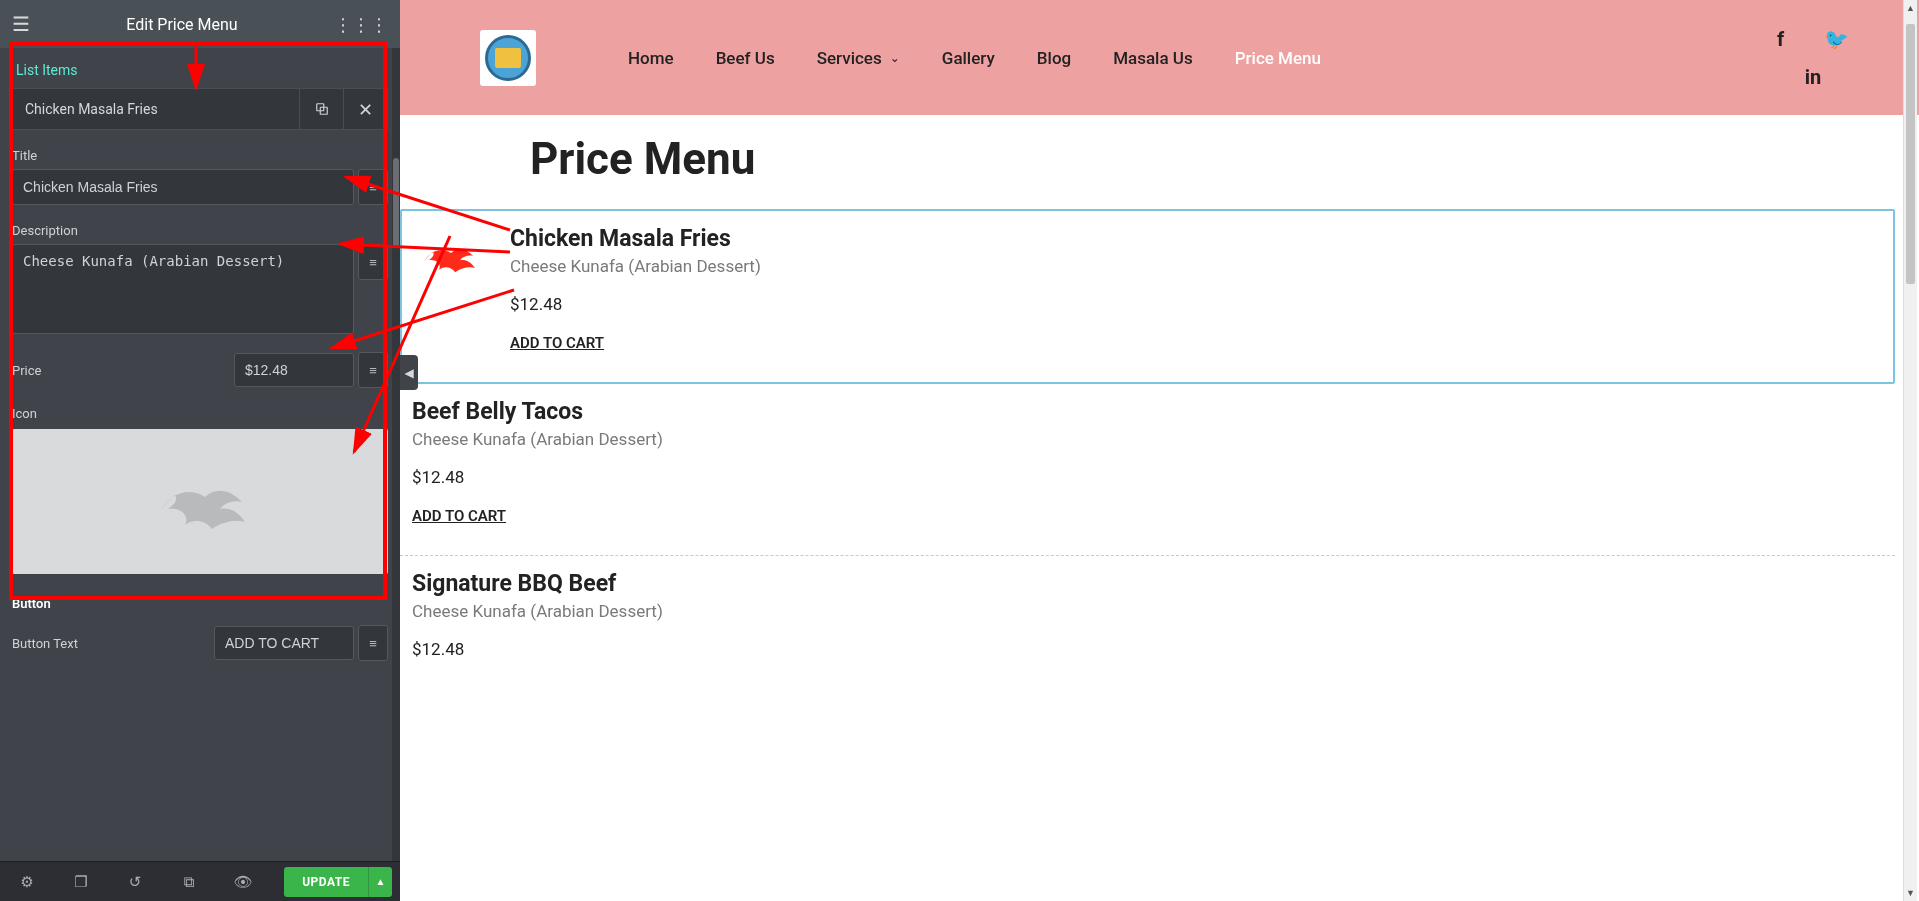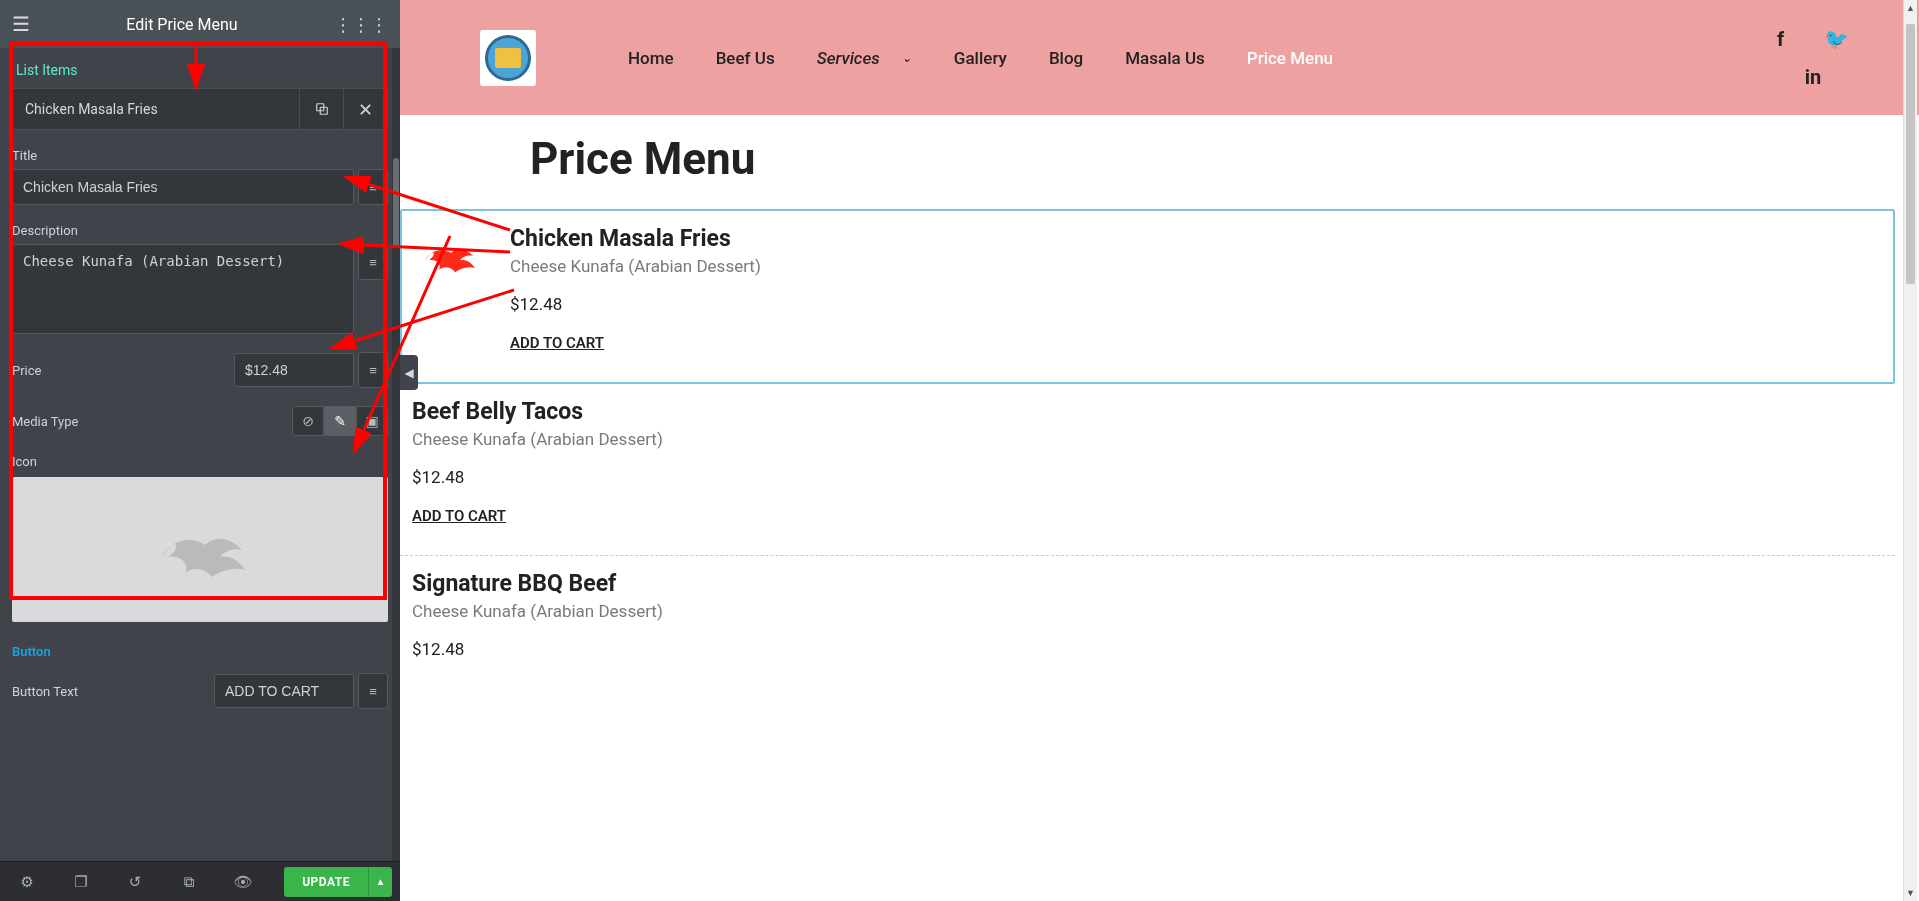--- a/index.html
+++ b/index.html
@@ -56,21 +56,21 @@
 .collapse-tab { position: absolute; left: 400px; top: 355px; width: 18px; height: 35px; background: #404349; display: flex; align-items: center; justify-content: center; color: #d5d8dc; cursor: pointer; z-index: 10; border-radius: 0 4px 4px 0; font-size: 12px; }
 
 .site-header { background: #eea1a1; height: 115px; display: flex; align-items: center; padding: 0 60px; }
 .logo-box { width: 56px; height: 56px; background: #fff; border-radius: 3px; display: flex; align-items: center; justify-content: center; margin-left: 20px; }
 .logo-box .circle { width: 46px; height: 46px; border-radius: 50%; background: #4ba3d6; border: 3px solid #2b6a94; display: flex; align-items: center; justify-content: center; }
 .logo-box .inner { width: 26px; height: 20px; background: #f0c040; border-radius: 2px; }
 
 .nav { display: flex; gap: 42px; margin-left: 92px; flex: 1; }
 .nav a { color: #222; text-decoration: none; font-size: 17px; font-weight: 500; cursor: pointer; }
 .nav a.active { color: #fff; }
-.nav .services { display: flex; align-items: center; gap: 22px; font-style: italic; }
+.nav .services { display: flex; align-items: center; gap: 8px; }
 .nav .chev { font-size: 12px; }
 
 .socials { display: flex; flex-direction: column; gap: 14px; margin-right: 10px; }
 .socials .row { display: flex; gap: 40px; }
 .socials .si { font-size: 20px; color: #222; cursor: pointer; font-weight: bold; }
 
 .page-title { font-size: 44px; font-weight: 700; color: #222; padding: 18px 0 24px 130px; }
 
 .menu-list { padding-right: 24px; }
 .menu-item { display: flex; padding: 14px 0 30px 2px; border-bottom: 1px dashed #c9c9c9; }
@@ -144,43 +144,29 @@
       </div>
 
       <div class="row-inline">
         <div class="field-label">Price</div>
         <input class="price-input" value="$12.48" style="">
         <div class="db-btn">
             <span>≡</span>
           </div>
       </div>
 
-      <div class="row-inline">
-        <div class="field-label">Media Type</div>
-        <div class="toggle-group">
-          <div class="toggle-btn">
-              <span>⊘</span>
-            </div>
-          <div class="toggle-btn active">
-              <span>✎</span>
-            </div>
-          <div class="toggle-btn">
-              <span>▣</span>
-            </div>
-        </div>
-      </div>
 
       <div class="field-label">Icon</div>
       <div class="icon-preview">
         <svg viewBox="0 0 100 70">
             <path fill="#808080" d="M10 45 C20 25 40 20 55 30 C65 20 80 22 92 35 C85 33 75 35 70 42 C78 40 88 44 95 55 C85 52 72 55 62 62 C55 52 42 52 35 58 C40 48 30 40 18 42 C24 38 28 33 25 28 C20 32 14 38 10 45 Z"></path>
           </svg>
       </div>
 
-      <div class="field-label" style="font-weight:600;color:#0ea5e9;margin-top:22px;">Button</div>
+      <div class="field-label" style="font-weight:600;color:#ffffff;margin-top:22px;">Button</div>
 
 
       <div class="row-inline" style="margin-top:14px;">
         <div class="field-label">Button Text</div>
         <input class="price-input" style="width: 140px;" value="ADD TO CART">
         <div class="db-btn">
             <span>≡</span>
           </div>
       </div>
 

